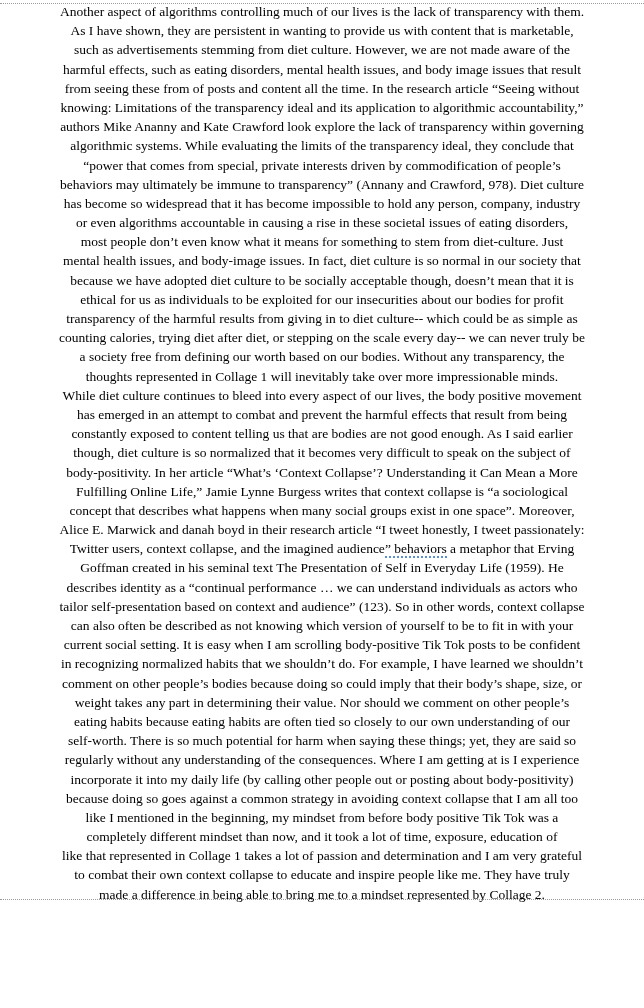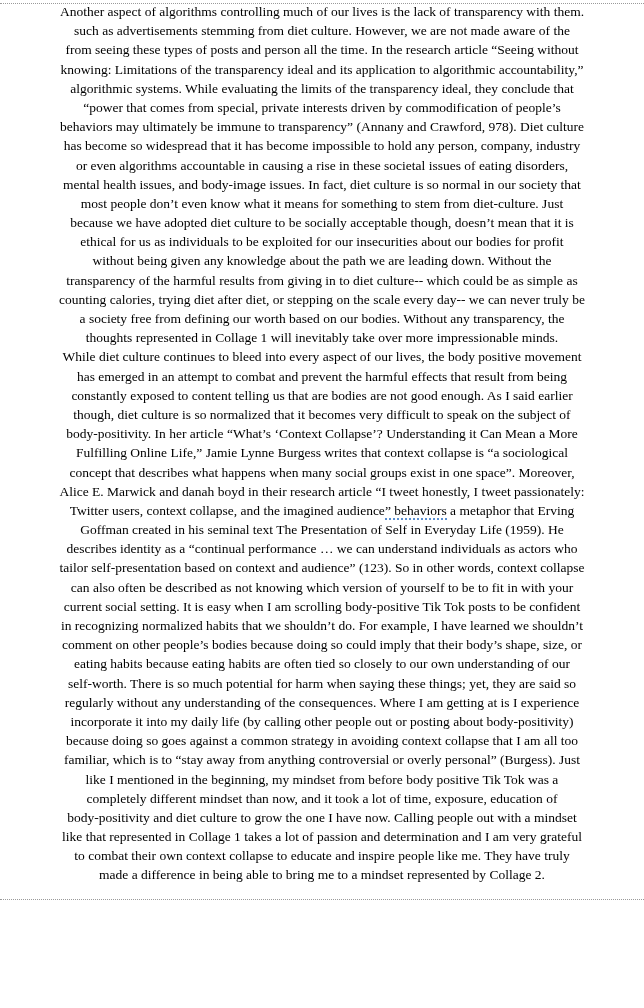--- a/index.html
+++ b/index.html
@@ -48,33 +48,35 @@
 </style>
 </head>
 <body>
 
 <div class="page" style="--page-bg: #ffffff; --text-color: #000000; --break-color: #9a9a9a; --grammar-color: #5b8fd0;">
   <div class="page-break-line top"></div>
   <div class="page-break-line mid"></div>
   <div class="text-body">
       <div class="paragraph">
         <div class="line">Another aspect of algorithms controlling much of our lives is the lack of transparency with them.</div>
+        <div class="line">As I have shown, they are persistent in wanting to provide us with content that is marketable,</div>
         <div class="line">such as advertisements stemming from diet culture. However, we are not made aware of the</div>
-        <div class="line">from seeing these types of posts and person all the time. In the research article “Seeing without</div>
+        <div class="line">harmful effects, such as eating disorders, mental health issues, and body image issues that result</div>
+        <div class="line">from seeing these from of posts and content all the time. In the research article “Seeing without</div>
         <div class="line">knowing: Limitations of the transparency ideal and its application to algorithmic accountability,”</div>
+        <div class="line">authors Mike Ananny and Kate Crawford look explore the lack of transparency within governing</div>
         <div class="line">algorithmic systems. While evaluating the limits of the transparency ideal, they conclude that</div>
         <div class="line">“power that comes from special, private interests driven by commodification of people’s</div>
         <div class="line">behaviors may ultimately be immune to transparency” (Annany and Crawford, 978). Diet culture</div>
         <div class="line">has become so widespread that it has become impossible to hold any person, company, industry</div>
         <div class="line">or even algorithms accountable in causing a rise in these societal issues of eating disorders,</div>
+        <div class="line">most people don’t even know what it means for something to stem from diet-culture. Just</div>
         <div class="line">mental health issues, and body-image issues. In fact, diet culture is so normal in our society that</div>
-        <div class="line">most people don’t even know what it means for something to stem from diet-culture. Just</div>
         <div class="line">because we have adopted diet culture to be socially acceptable though, doesn’t mean that it is</div>
         <div class="line">ethical for us as individuals to be exploited for our insecurities about our bodies for profit</div>
-        <div class="line">without being given any knowledge about the path we are leading down. Without the</div>
         <div class="line">transparency of the harmful results from giving in to diet culture-- which could be as simple as</div>
         <div class="line">counting calories, trying diet after diet, or stepping on the scale every day-- we can never truly be</div>
         <div class="line">a society free from defining our worth based on our bodies. Without any transparency, the</div>
         <div class="line">thoughts represented in Collage 1 will inevitably take over more impressionable minds.</div>
       </div>
       <div class="paragraph">
         <div class="line">While diet culture continues to bleed into every aspect of our lives, the body positive movement</div>
         <div class="line">has emerged in an attempt to combat and prevent the harmful effects that result from being</div>
         <div class="line">constantly exposed to content telling us that are bodies are not good enough. As I said earlier</div>
         <div class="line">though, diet culture is so normalized that it becomes very difficult to speak on the subject of</div>
@@ -83,27 +85,26 @@
         <div class="line">concept that describes what happens when many social groups exist in one space”. Moreover,</div>
         <div class="line">Alice E. Marwick and danah boyd in their research article “I tweet honestly, I tweet passionately:</div>
         <div class="line"><span>Twitter users, context collapse, and the imagined audience</span><span class="grammar-underline">” behaviors</span><span> a metaphor that Erving</span></div>
         <div class="line">Goffman created in his seminal text The Presentation of Self in Everyday Life (1959). He</div>
         <div class="line">describes identity as a “continual performance … we can understand individuals as actors who</div>
         <div class="line">tailor self-presentation based on context and audience” (123). So in other words, context collapse</div>
         <div class="line">can also often be described as not knowing which version of yourself to be to fit in with your</div>
         <div class="line">current social setting. It is easy when I am scrolling body-positive Tik Tok posts to be confident</div>
         <div class="line">in recognizing normalized habits that we shouldn’t do. For example, I have learned we shouldn’t</div>
         <div class="line">comment on other people’s bodies because doing so could imply that their body’s shape, size, or</div>
+        <div class="line">weight takes any part in determining their value. Nor should we comment on other people’s</div>
         <div class="line">eating habits because eating habits are often tied so closely to our own understanding of our</div>
         <div class="line">self-worth. There is so much potential for harm when saying these things; yet, they are said so</div>
         <div class="line">regularly without any understanding of the consequences. Where I am getting at is I experience</div>
         <div class="line">incorporate it into my daily life (by calling other people out or posting about body-positivity)</div>
         <div class="line">because doing so goes against a common strategy in avoiding context collapse that I am all too</div>
-        <div class="line">familiar, which is to “stay away from anything controversial or overly personal” (Burgess). Just</div>
         <div class="line">like I mentioned in the beginning, my mindset from before body positive Tik Tok was a</div>
         <div class="line">completely different mindset than now, and it took a lot of time, exposure, education of</div>
-        <div class="line">body-positivity and diet culture to grow the one I have now. Calling people out with a mindset</div>
         <div class="line">like that represented in Collage 1 takes a lot of passion and determination and I am very grateful</div>
         <div class="line">to combat their own context collapse to educate and inspire people like me. They have truly</div>
         <div class="line">made a difference in being able to bring me to a mindset represented by Collage 2.</div>
       </div>
     </div>
 </div>
 
 </body></html>

